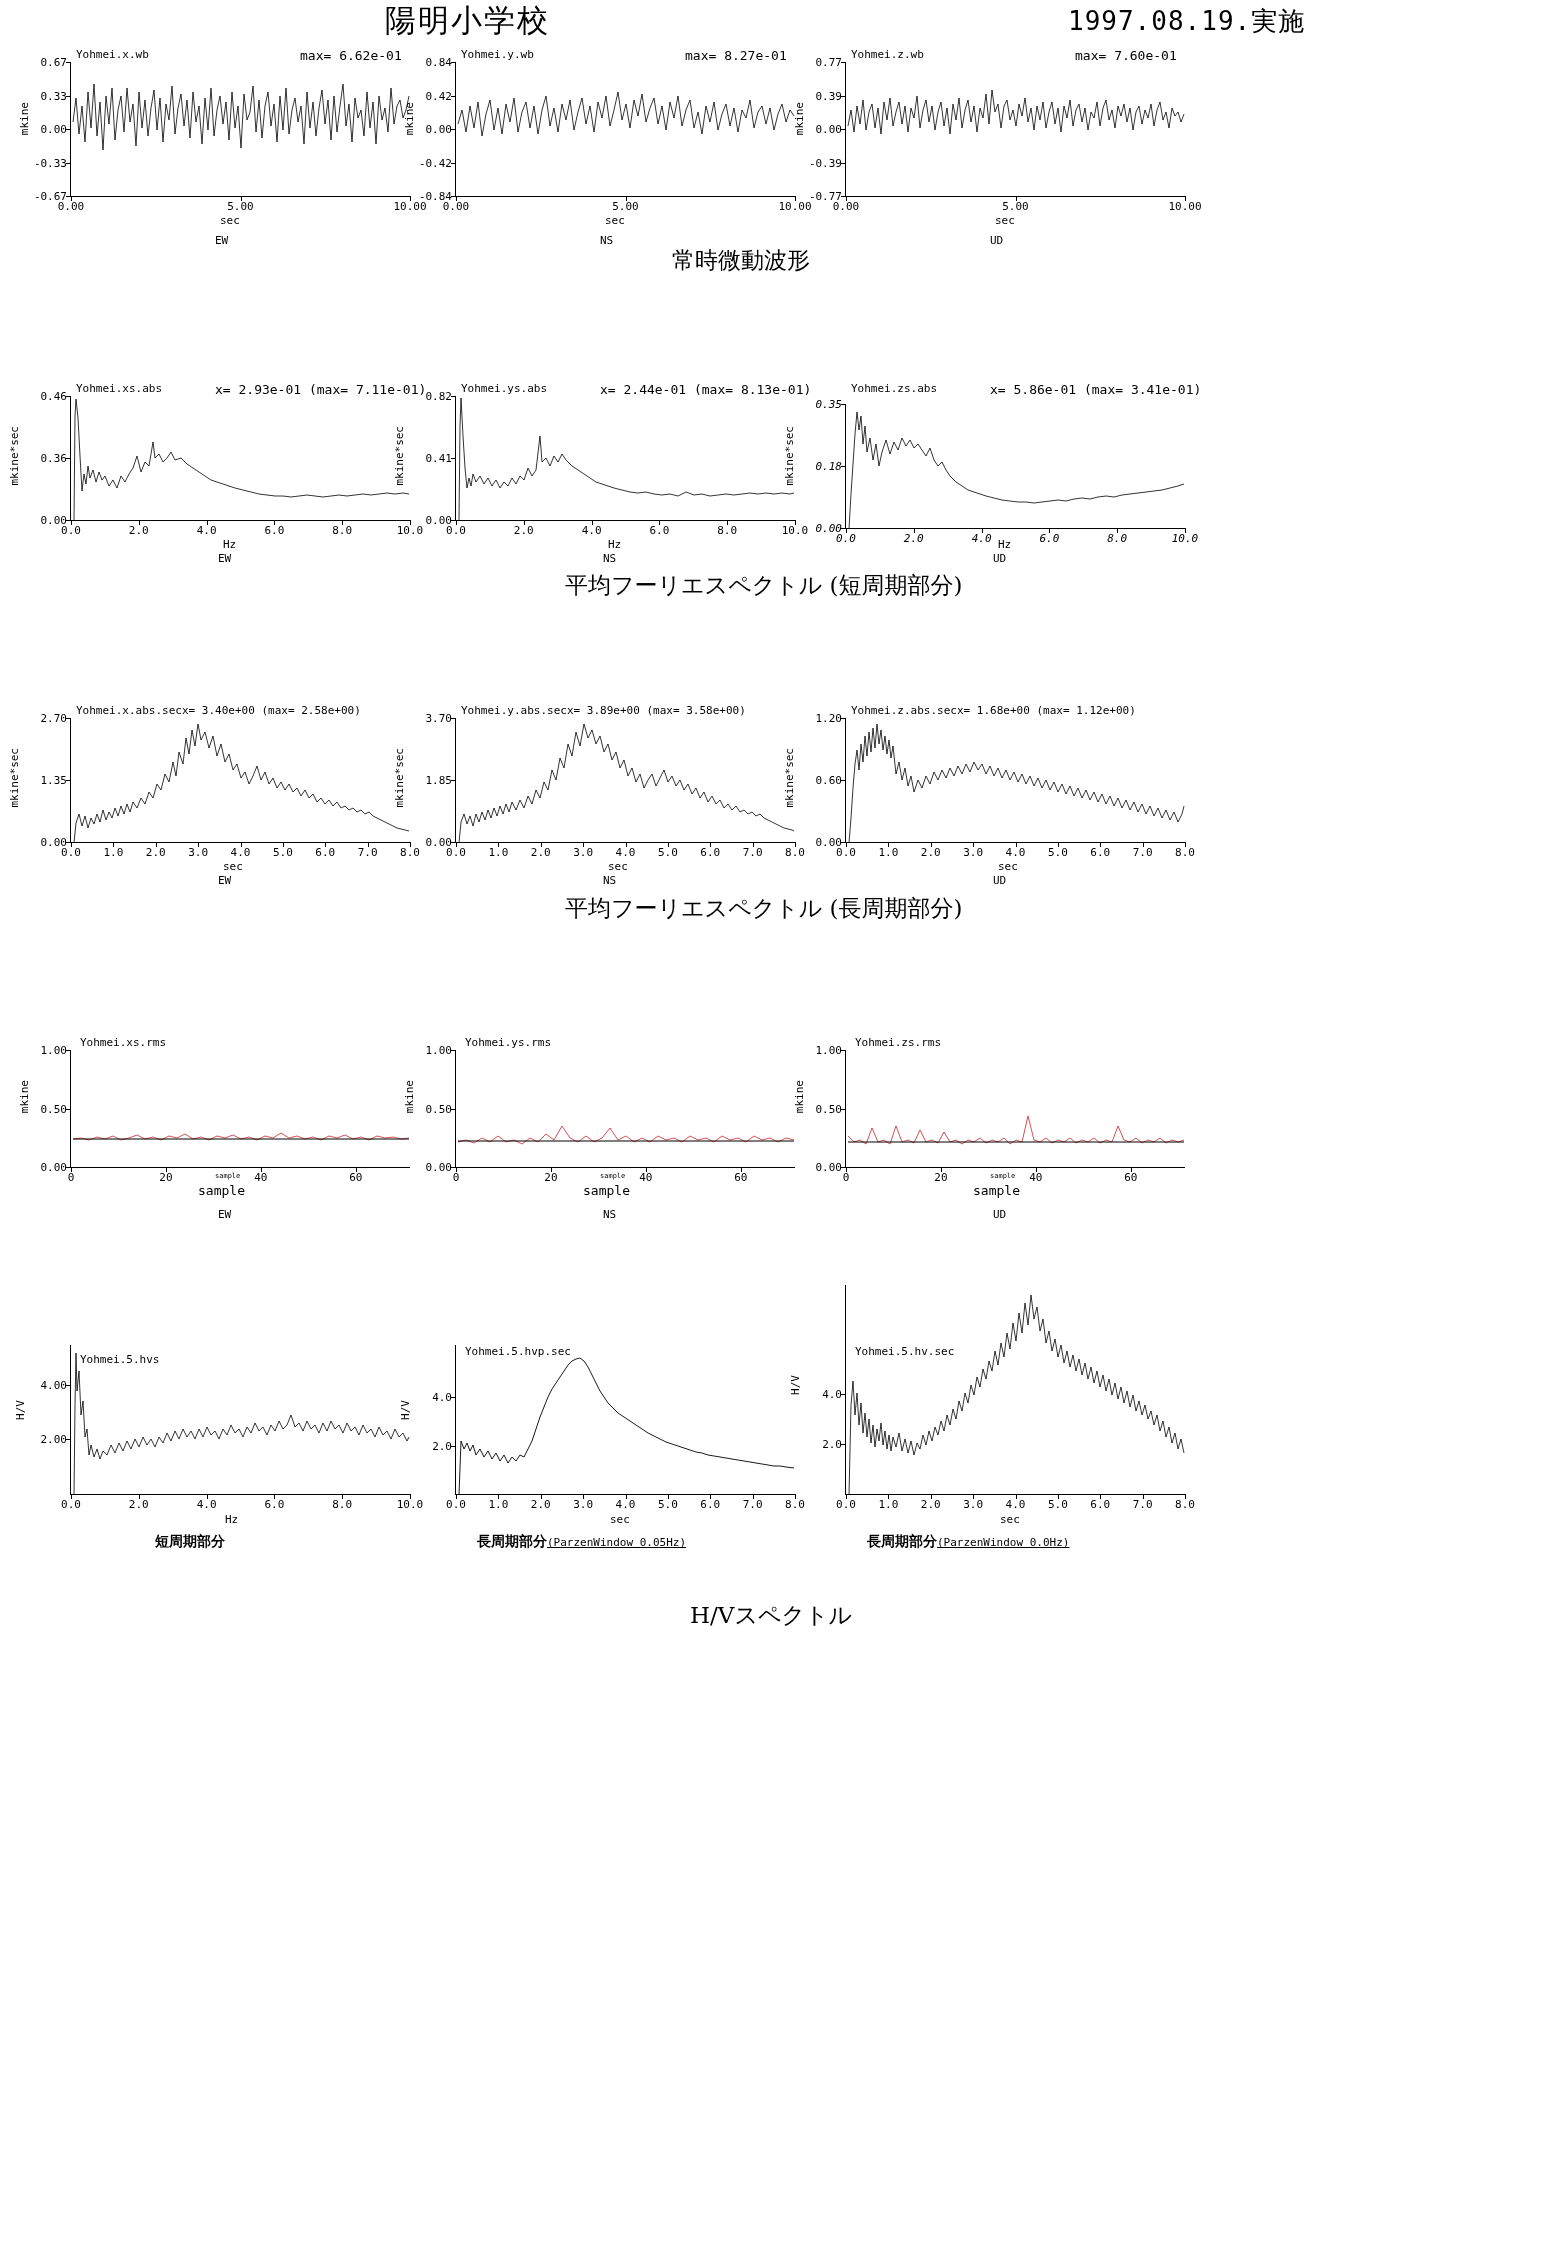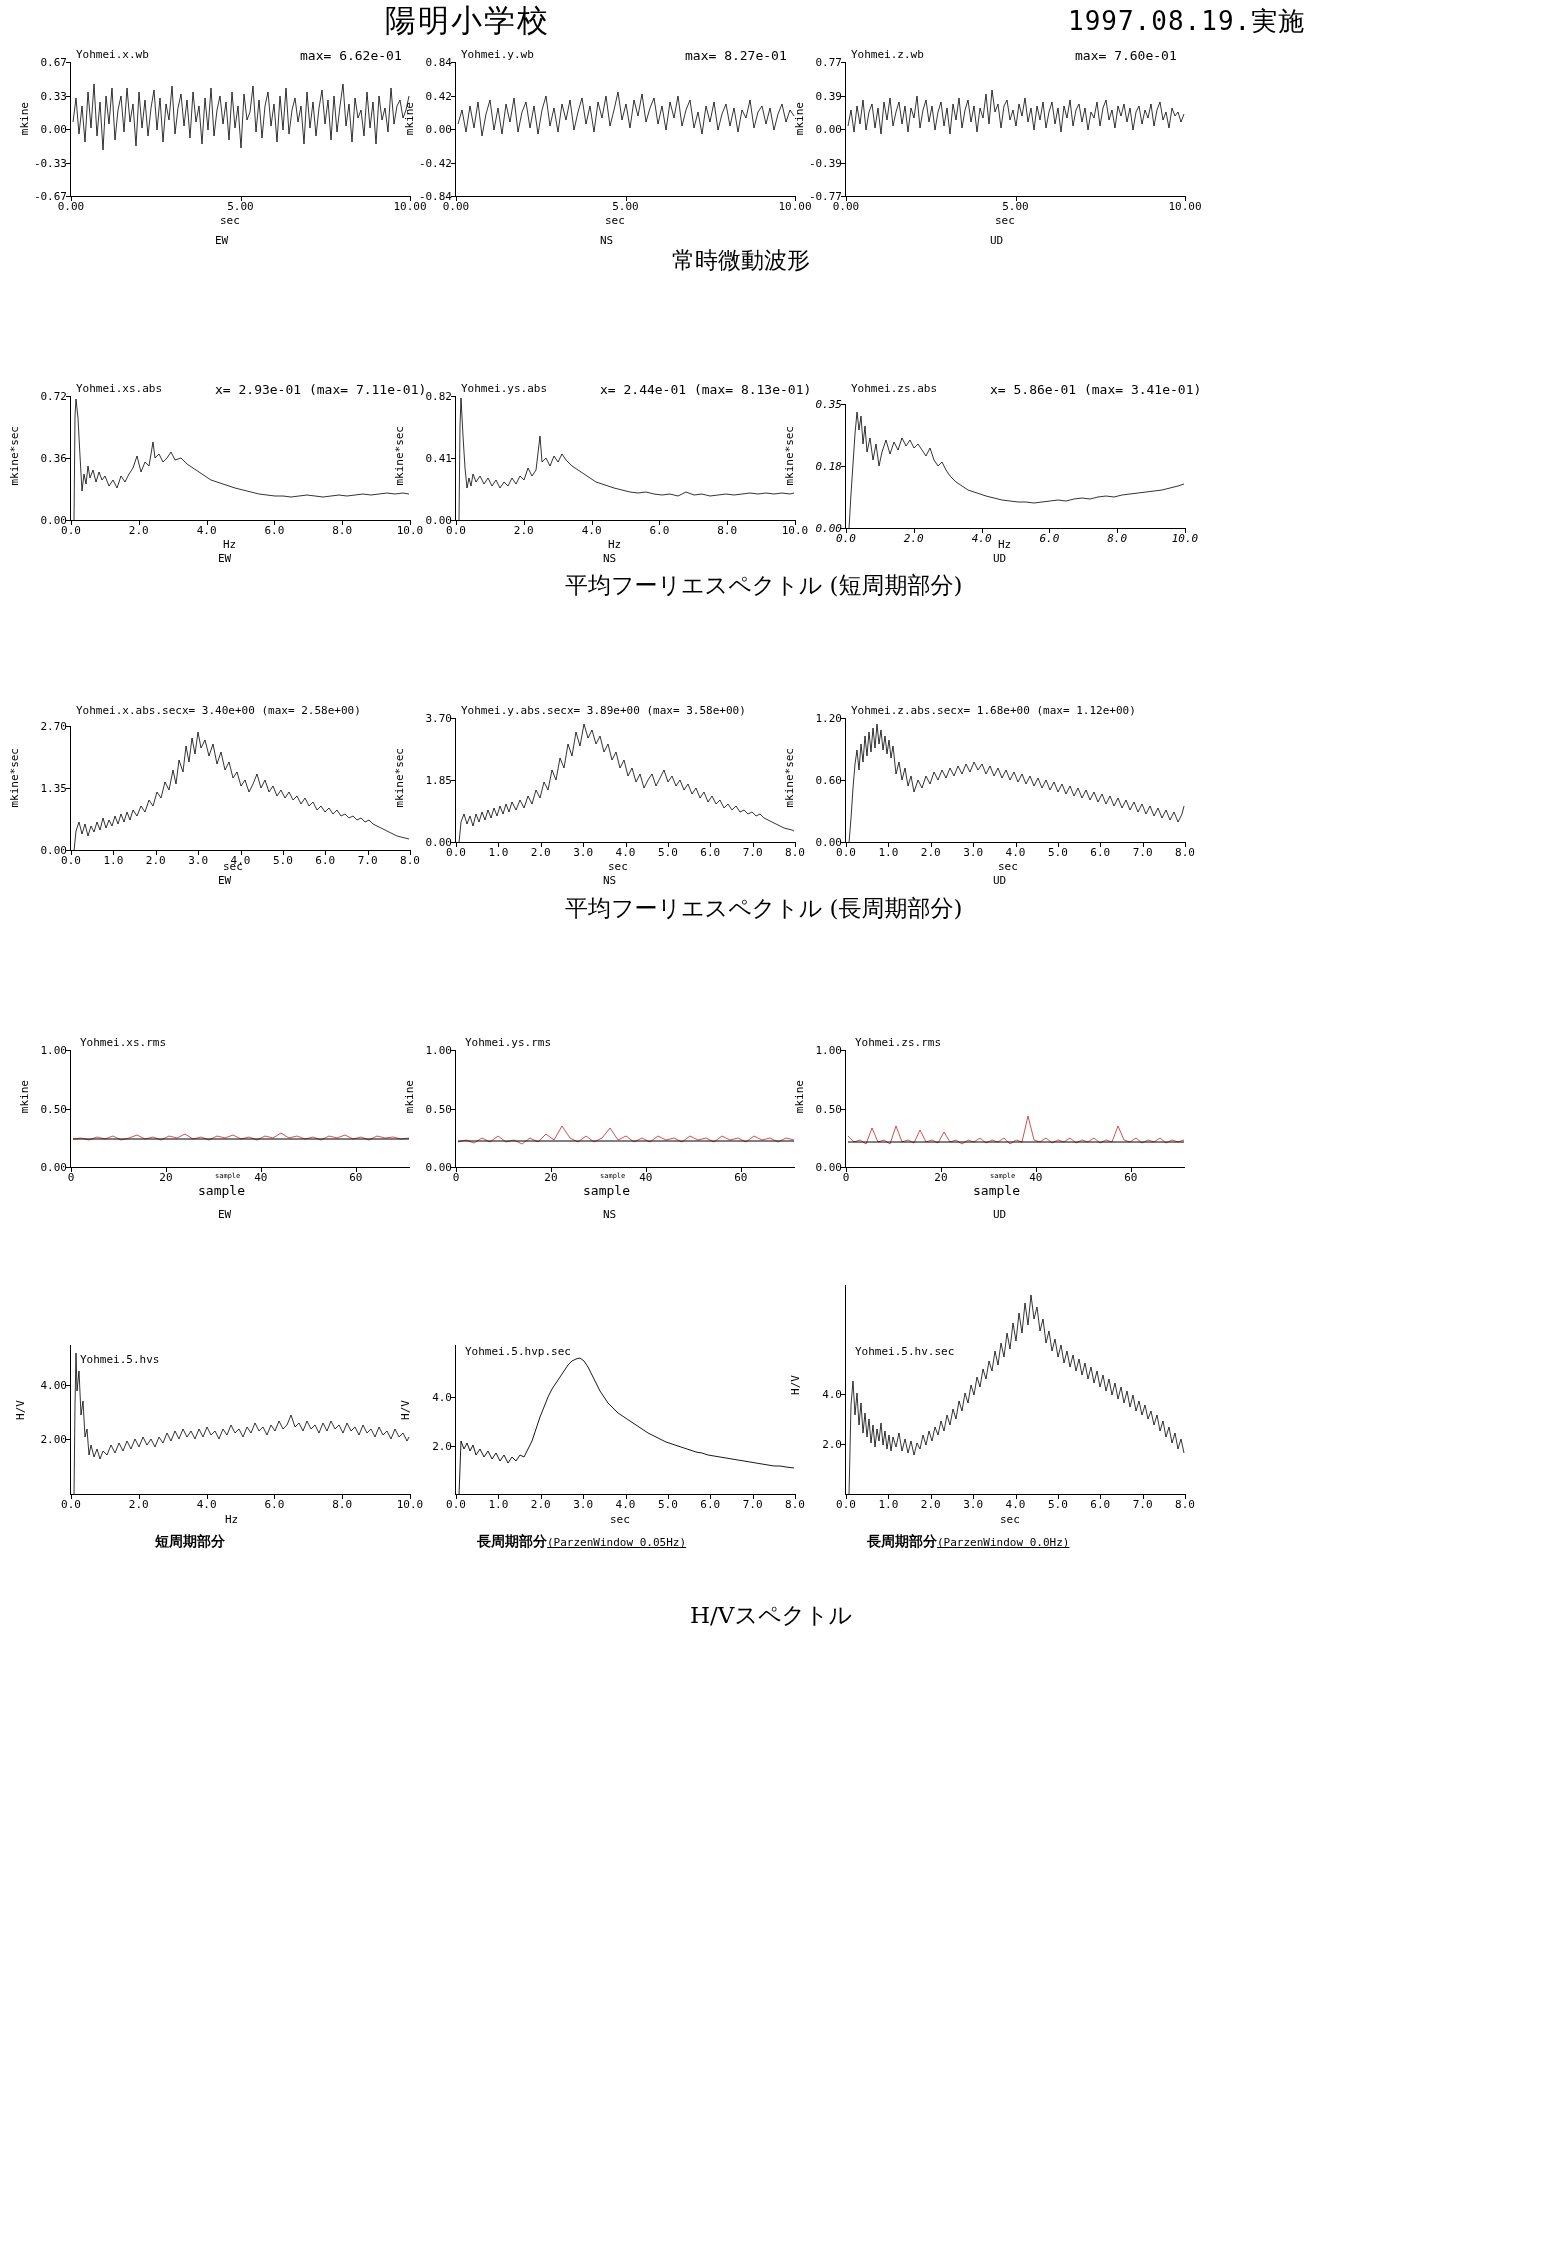--- a/index.html
+++ b/index.html
@@ -122,21 +122,21 @@
     <div class="xlabel" style="left:150px;top:152px;">sec</div>
     <div class="complabel" style="left:145px;top:172px;">UD</div>
   </div>
 
   <div class="section-cap" style="left:672px;top:245px;">常時微動波形</div>
 
   <div class="panel" style="left:70px;top:396px;width:420px;height:150px;">
     <div class="plot-title" style="left:6px;top:-14px;">Yohmei.xs.abs</div>
     <div class="plot-max" style="left:145px;top:-14px;">x= 2.93e-01 (max= 7.11e-01)</div>
     <div class="frame" style="left:0;top:0;width:340px;height:125px;">
-      <div class="ytick" style="top:0%">0.72</div>
+      <div class="ytick" style="top:0%">0.46</div>
         <div class="tickmark-y" style="top:0%"></div>
       <div class="ytick" style="top:50%">0.36</div>
         <div class="tickmark-y" style="top:50%"></div>
       <div class="ytick" style="top:100%">0.00</div>
         <div class="tickmark-y" style="top:100%"></div>
       <div class="xtick" style="left:0%">0.0</div>
         <div class="tickmark-x" style="left:0%"></div>
       <div class="xtick" style="left:20%">2.0</div>
         <div class="tickmark-x" style="left:20%"></div>
       <div class="xtick" style="left:40%">4.0</div>
@@ -215,21 +215,21 @@
     </div>
     <div class="ylabel" style="left:-62px;top:30px;">mkine*sec</div>
     <div class="xlabel" style="left:153px;top:142px;">Hz</div>
     <div class="complabel" style="left:148px;top:156px;">UD</div>
   </div>
 
   <div class="section-cap" style="left:565px;top:570px;">平均フーリエスペクトル (短周期部分)</div>
 
   <div class="panel" style="left:70px;top:718px;width:420px;height:150px;">
     <div class="plot-title" style="left:6px;top:-14px;">Yohmei.x.abs.secx= 3.40e+00 (max= 2.58e+00)</div>
-    <div class="frame" style="left:0;top:8px;width:340px;height:125px;">
+    <div class="frame" style="left:0;top:0;width:340px;height:125px;">
       <div class="ytick" style="top:0%">2.70</div>
         <div class="tickmark-y" style="top:0%"></div>
       <div class="ytick" style="top:50%">1.35</div>
         <div class="tickmark-y" style="top:50%"></div>
       <div class="ytick" style="top:100%">0.00</div>
         <div class="tickmark-y" style="top:100%"></div>
       <div class="xtick" style="left:0%">0.0</div>
         <div class="tickmark-x" style="left:0%"></div>
       <div class="xtick" style="left:12.5%">1.0</div>
         <div class="tickmark-x" style="left:12.5%"></div>

